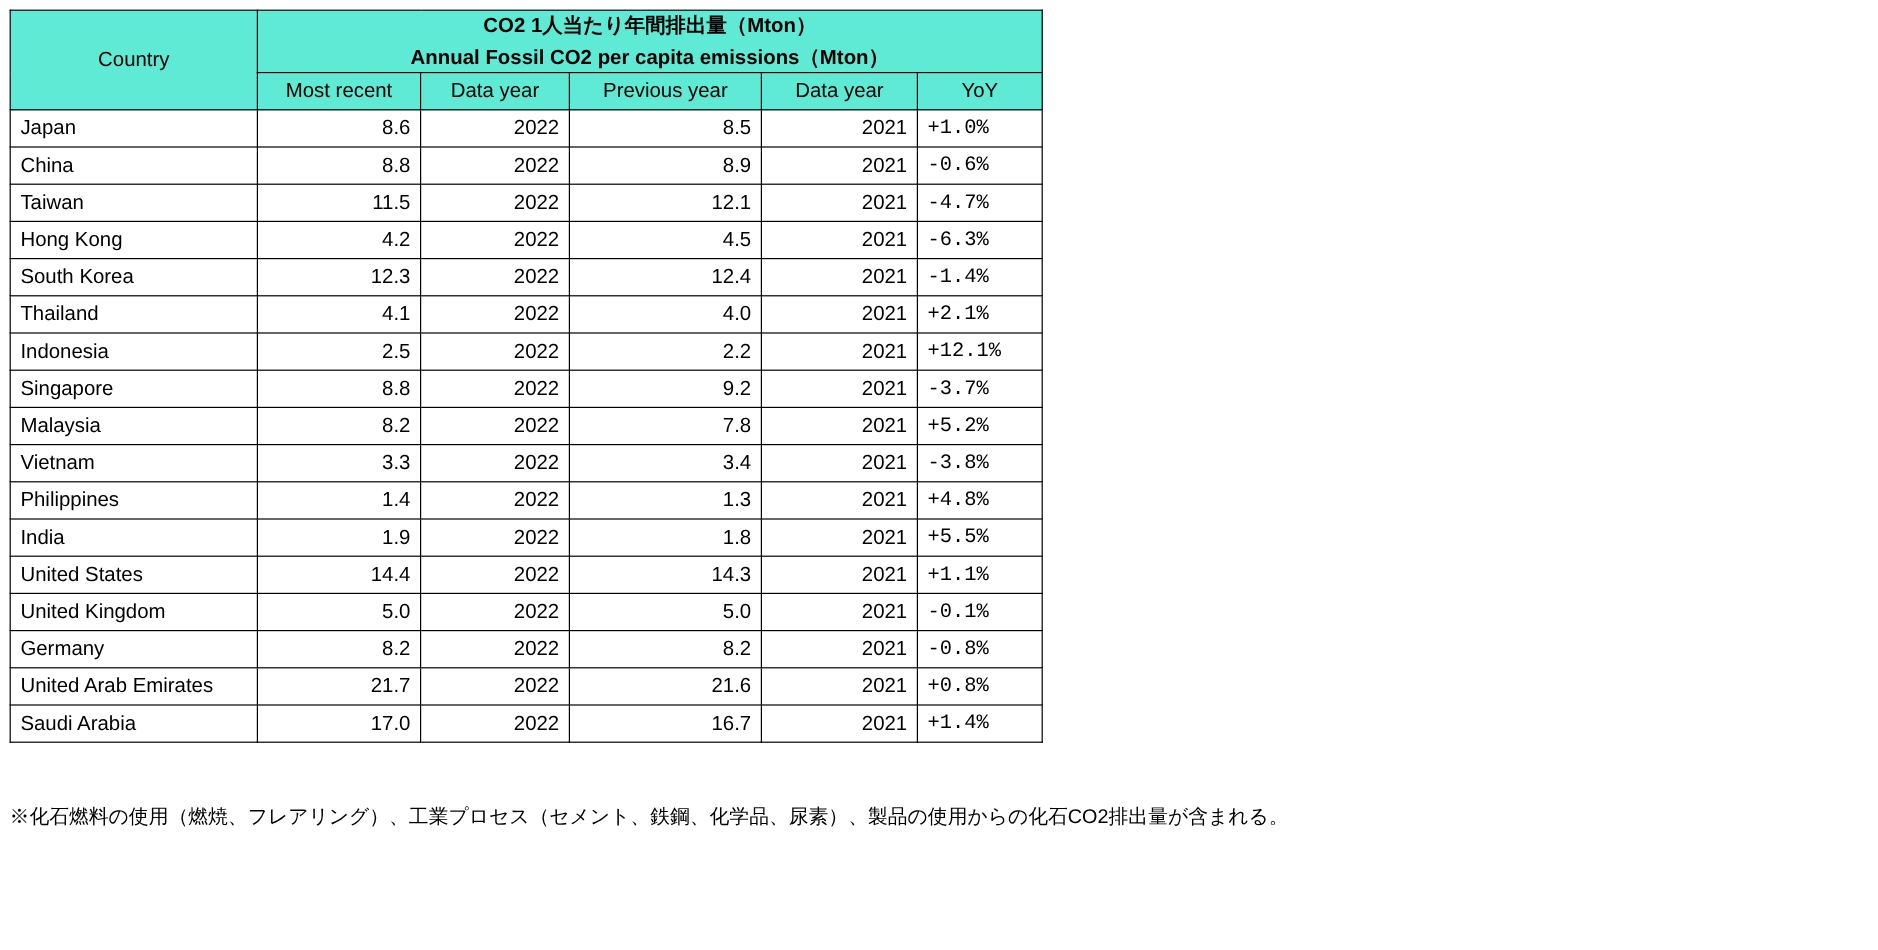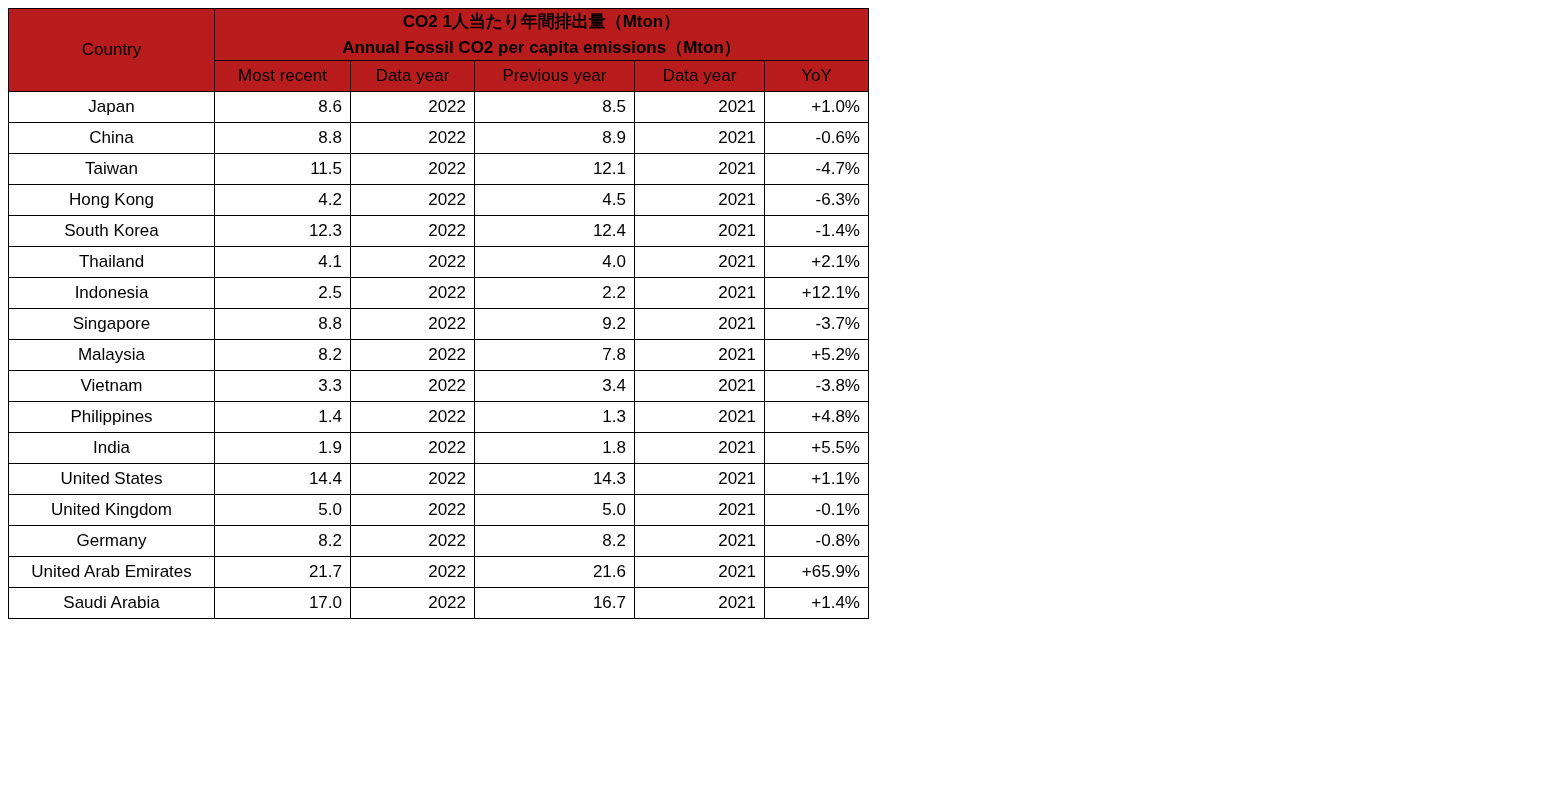--- a/index.html
+++ b/index.html
@@ -29,21 +29,21 @@
   table.emissions th,
   table.emissions td {
     border: 1px solid #000000;
     padding: 0 8px;
     height: 31px;
     box-sizing: border-box;
     font-weight: normal;
     white-space: nowrap;
   }
   th.hdr {
-    background: #b91c1c;
+    background: #5eead4;
     font-weight: bold;
     text-align: center;
   }
   th.country-head {
     width: 206px;
     font-size: 17px;
   }
   th.group-head {
     text-align: center;
     padding: 4px 10px;
@@ -59,27 +59,27 @@
     font-size: 17px;
     font-weight: bold;
     display: block;
   }
   th.col-mr { width: 136px; }
   th.col-dy1 { width: 124px; }
   th.col-pv { width: 160px; }
   th.col-dy2 { width: 130px; }
   th.col-yoy { width: 104px; }
   td.country {
-    text-align: center;
   }
   td.num {
     text-align: right;
   }
   td.yoy {
-    text-align: right;
+    text-align: left;
+    font-family: Liberation Mono, monospace;
   }
   .notes {
     position: absolute;
     left: 8px;
     top: 668px;
     width: 1545px;
     font-size: 16.5px;
     line-height: 1.65;
   }
   .notes div {
@@ -228,29 +228,30 @@
           <td class="num">8.2</td>
           <td class="num">2021</td>
           <td class="yoy">-0.8%</td>
         </tr>
         <tr>
           <td class="country">United Arab Emirates</td>
           <td class="num">21.7</td>
           <td class="num">2022</td>
           <td class="num">21.6</td>
           <td class="num">2021</td>
-          <td class="yoy">+65.9%</td>
+          <td class="yoy">+0.8%</td>
         </tr>
         <tr>
           <td class="country">Saudi Arabia</td>
           <td class="num">17.0</td>
           <td class="num">2022</td>
           <td class="num">16.7</td>
           <td class="num">2021</td>
           <td class="yoy">+1.4%</td>
         </tr>
       </tbody>
   </table>
 
   <div class="notes">
+    <div>※化石燃料の使用（燃焼、フレアリング）、工業プロセス（セメント、鉄鋼、化学品、尿素）、製品の使用からの化石CO2排出量が含まれる。</div>
   </div>
 
 </div>
 
 </body></html>

